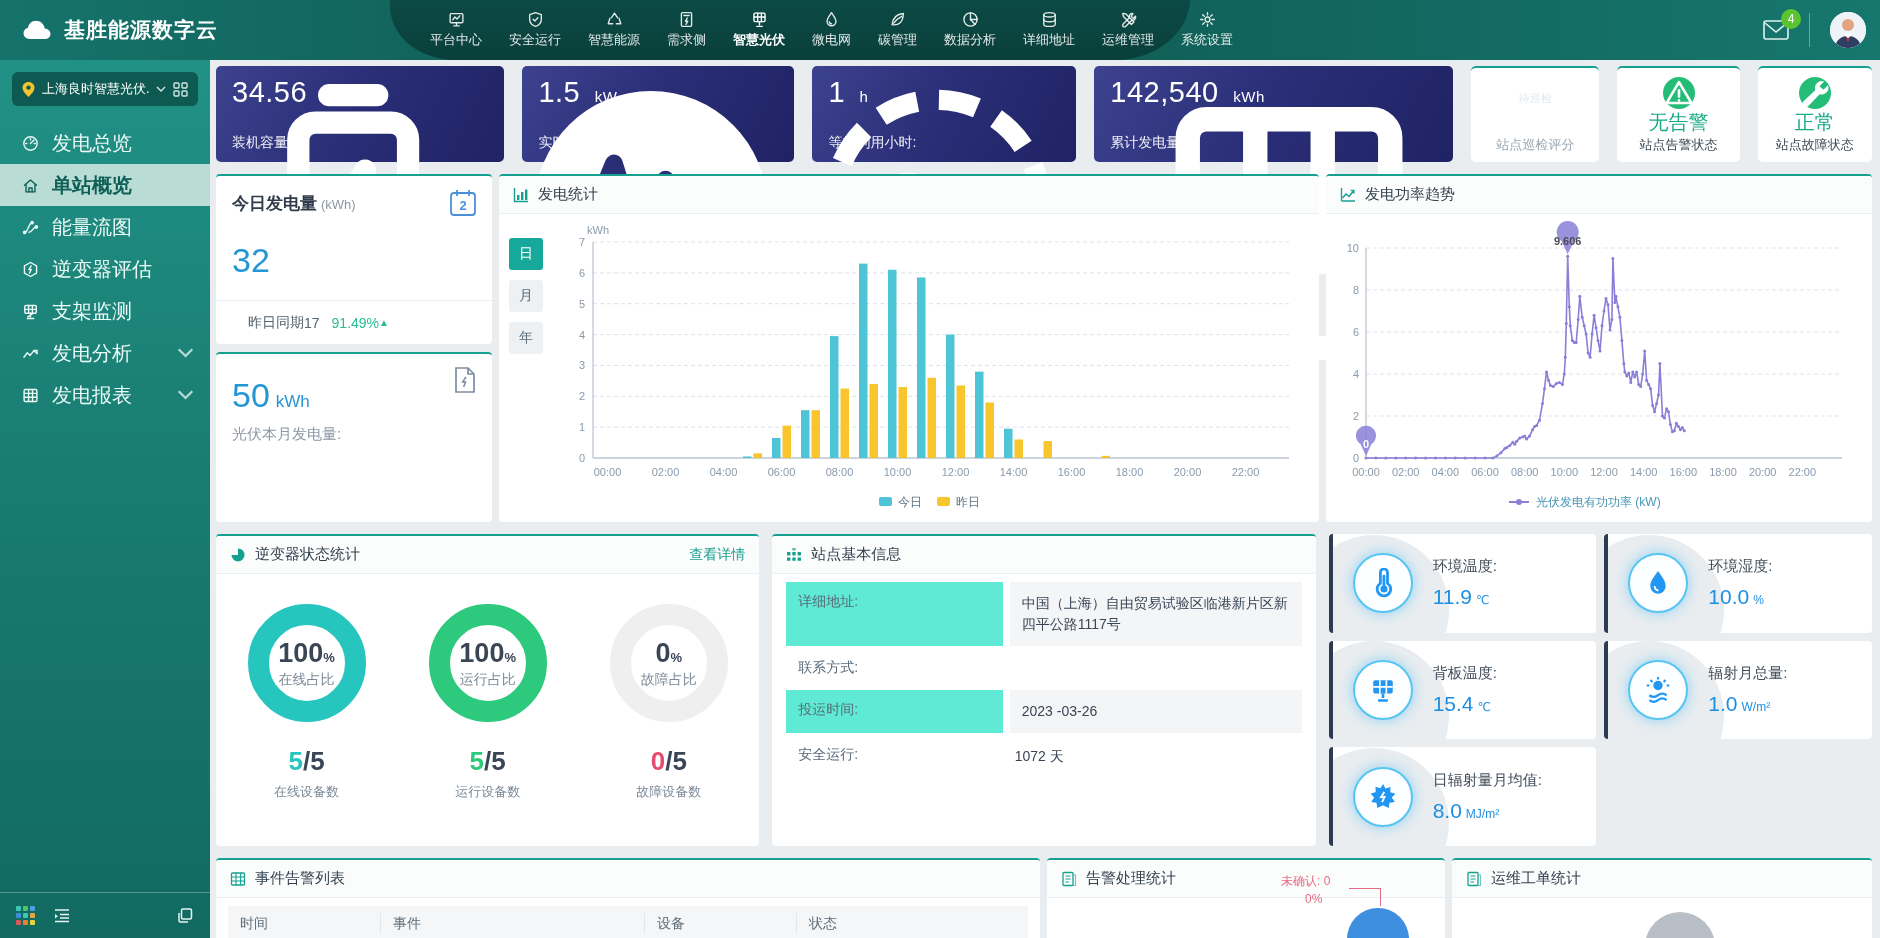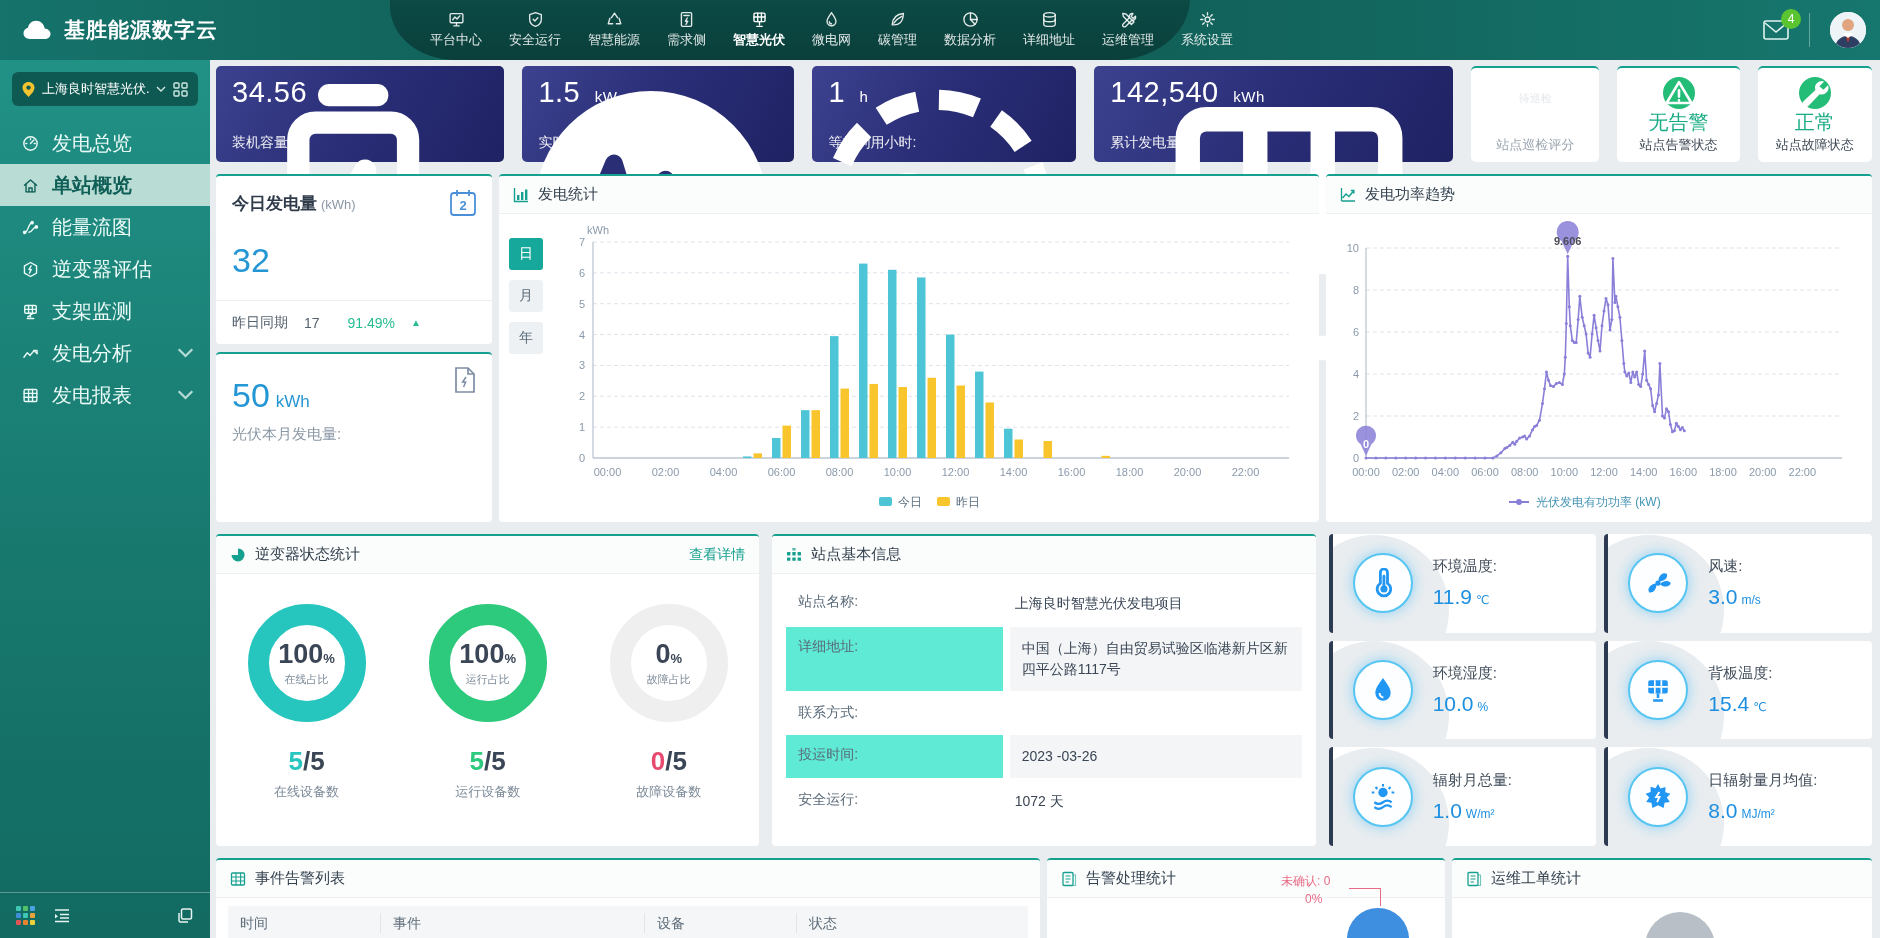--- a/index.html
+++ b/index.html
@@ -70,41 +70,41 @@
   .card-hd svg { width:16px; height:16px; color:#16a08f; }
   .card-hd .link { margin-left:auto; color:#16a08f; font-size:14px; cursor:pointer; }
 
   .leftcol { display:flex; flex-direction:column; gap:8px; }
   .leftcol .card { flex:1; }
   .tcard-title { padding:16px 16px 0 16px; font-size:17px; font-weight:bold; color:#2f3b4a; }
   .tcard-title .u { font-size:13px; font-weight:normal; color:#8b98a5; margin-left:4px; }
   .bigblue { color:#2596d4; font-size:34px; padding:26px 16px 0 16px; font-weight:400; }
   .bigblue .unit { font-size:17px; margin-left:6px; }
   .tcard-foot { position:absolute; left:0; right:0; bottom:0; height:44px; border-top:1px solid #eceff1; display:flex; align-items:center;
-    padding:0 16px; font-size:14px; color:#54616e; gap:16px; }
+    padding:0 32px; font-size:14px; color:#54616e; gap:0; }
   .tcard-foot .pct { color:#27bd92; margin-left:12px; }
   .tcard-foot .tri { color:#27bd92; font-size:10px; }
   .corner-ic { position:absolute; right:14px; top:12px; }
   .mcard-lbl { padding:10px 16px 0 16px; color:#8b98a5; font-size:15px; }
 
   .chart-body { display:flex; padding:8px 6px 0 10px; }
   .tabs { width:46px; display:flex; flex-direction:column; gap:10px; padding-top:16px; }
   .tab { width:34px; height:32px; display:flex; align-items:center; justify-content:center; font-size:14px; color:#5a6b7a;
     background:#eef1f3; border-radius:3px; cursor:pointer; }
   .tab.active { background:#16a89a; color:#fff; }
 
   
   .inv-body { display:flex; justify-content:space-around; padding-top:30px; }
   .inv-g { display:flex; flex-direction:column; align-items:center; width:160px; }
   .ring { width:76px; height:76px; border-radius:50%; border:21px solid #ccc; position:relative; box-sizing:content-box; }
   .ring-inner { position:absolute; left:-16px; top:-16px; width:108px; height:108px; display:flex; flex-direction:column;
     align-items:center; justify-content:center; }
   .ring-inner .pv { font-size:27px; font-weight:bold; color:#3a4656; }
   .ring-inner .pv .ps { font-size:13px; }
-  .ring-inner .pl { font-size:11px; color:#7c8a98; margin-top:2px; }
+  .ring-inner .pl { font-size:14px; color:#7c8a98; margin-top:2px; }
   .inv-cnt { margin-top:24px; font-size:26px; font-weight:bold; color:#3a4656; }
   .inv-lbl { margin-top:6px; font-size:13px; color:#7c8a98; }
 
   
   .site-rows { padding:8px 14px; }
   .site-row { display:flex; margin-bottom:2px; }
   .site-row .k { width:42%; color:#5a6b7a; font-size:14px; padding:11px 12px; }
   .site-row .v { flex:1; color:#3a4656; font-size:14px; padding:11px 12px; line-height:1.5; }
   .site-row.stripe .k { background:#5eead4; margin-right:7px; }
   .site-row.stripe .v { background:#f3f5f6; }
@@ -802,24 +802,20 @@
               <rect x="11.6" y="5" width="3.4" height="3.4" rx=".6"></rect>
             <rect x="1" y="10.4" width="3.4" height="3.4" rx=".6"></rect>
               <rect x="6.3" y="10.4" width="3.4" height="3.4" rx=".6"></rect>
               <rect x="11.6" y="10.4" width="3.4" height="3.4" rx=".6"></rect>
             <rect x="6.3" y="1" width="3.4" height="2.6" rx=".6" opacity=".7"></rect>
           </g>
         </svg>
         <span>站点基本信息</span>
       </div>
       <div class="site-rows" id="site-rows">
-          <div class="site-row">
-            <div class="k">站点名称:</div>
-                <div class="v">上海良时智慧光伏发电项目</div>
-          </div>
           <div class="site-row stripe">
             <div class="k">详细地址:</div>
                 <div class="v">中国（上海）自由贸易试验区临港新片区新四平公路1117号</div>
           </div>
           <div class="site-row">
             <div class="k">联系方式:</div>
                 <div class="v"></div>
           </div>
           <div class="site-row stripe">
             <div class="k">投运时间:</div>
@@ -839,34 +835,20 @@
               <svg viewBox="0 0 16 16" fill="none" stroke="currentColor" stroke-width="1.3" stroke-linecap="round" stroke-linejoin="round" style="width: 100%; height: 100%;">
                 <path d="M6.6 2.4a1.9 1.9 0 0 1 3.8 0v5.8a3.6 3.6 0 1 1-3.8 0z" stroke-width="1.5"></path>
                 <circle cx="8.5" cy="11.2" r="1.9" fill="currentColor" stroke="none"></circle>
                 <path d="M8.5 10V4.4" stroke-width="1.5"></path>
               </svg>
             </span>
           </div>
           <div class="wx-txt">
             <div class="wx-lbl">环境温度:</div>
     <div class="wx-val">11.9<span class="u">℃</span></div>
-          </div>
-        </div>
-        <div class="wx">
-          <div class="wx-ic">
-            <span style="width: 30px; height: 30px;">
-              <svg viewBox="0 0 16 16" fill="currentColor" style="width: 100%; height: 100%;">
-                <circle cx="8" cy="8" r="1.4"></circle>
-                <path d="M8.2 6.6C8.7 3.4 11 2.2 12.8 3.2c.5 2.3-1.6 3.8-4 4zM6.6 8.3c-3.2.6-4.3 3-3.3 4.7 2.3.4 3.7-1.7 3.9-4.1zM9.2 8.9c2.8 1.8 5.2 1 5.6-.9-1.6-1.8-4.1-1-5.4.2z"></path>
-              </svg>
-            </span>
-          </div>
-          <div class="wx-txt">
-            <div class="wx-lbl">风速:</div>
-    <div class="wx-val">3.0<span class="u">m/s</span></div>
           </div>
         </div>
         <div class="wx">
           <div class="wx-ic">
             <span style="width: 30px; height: 30px;">
               <svg viewBox="0 0 16 16" style="width: 100%; height: 100%;">
                 <path d="M8 1.6C5.7 4.8 3.9 7.2 3.9 9.6a4.1 4.1 0 0 0 8.2 0C12.1 7.2 10.3 4.8 8 1.6z" fill="currentColor"></path>
                 <path d="M6.2 9.6c0 1.3.8 2.2 2 2.4" stroke="#fff" stroke-width="1" fill="none"></path>
               </svg>
             </span>

